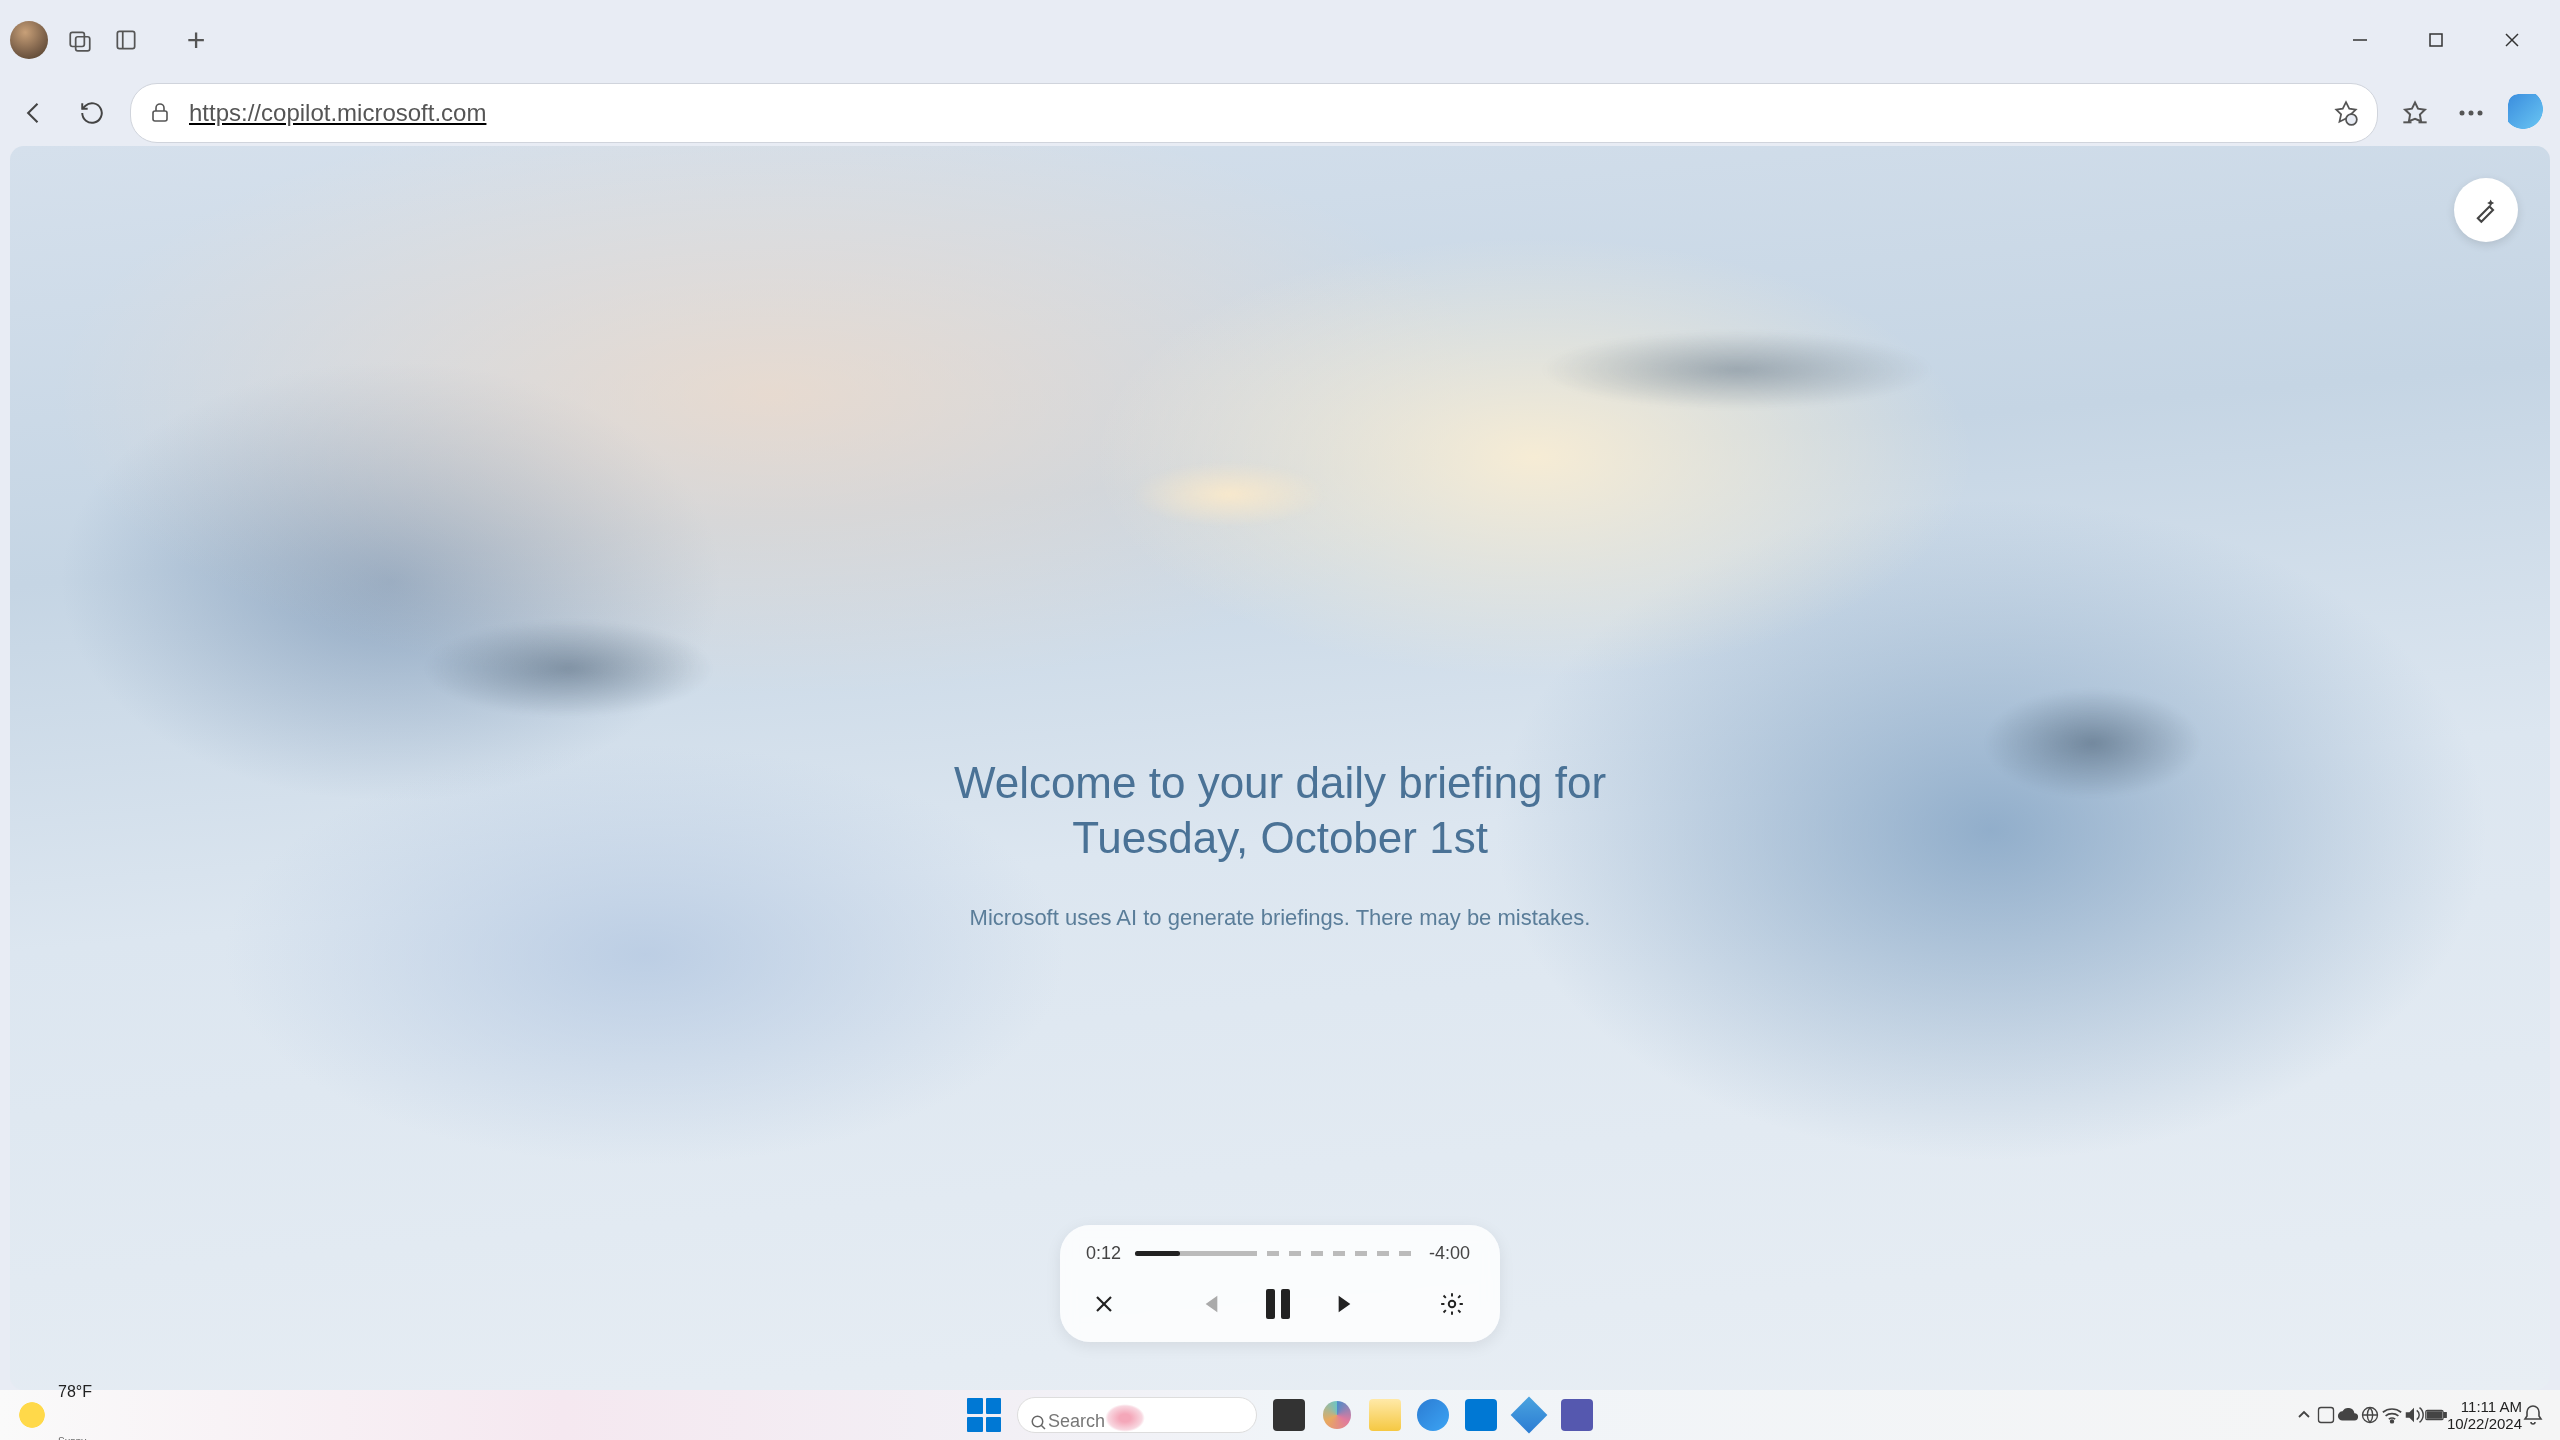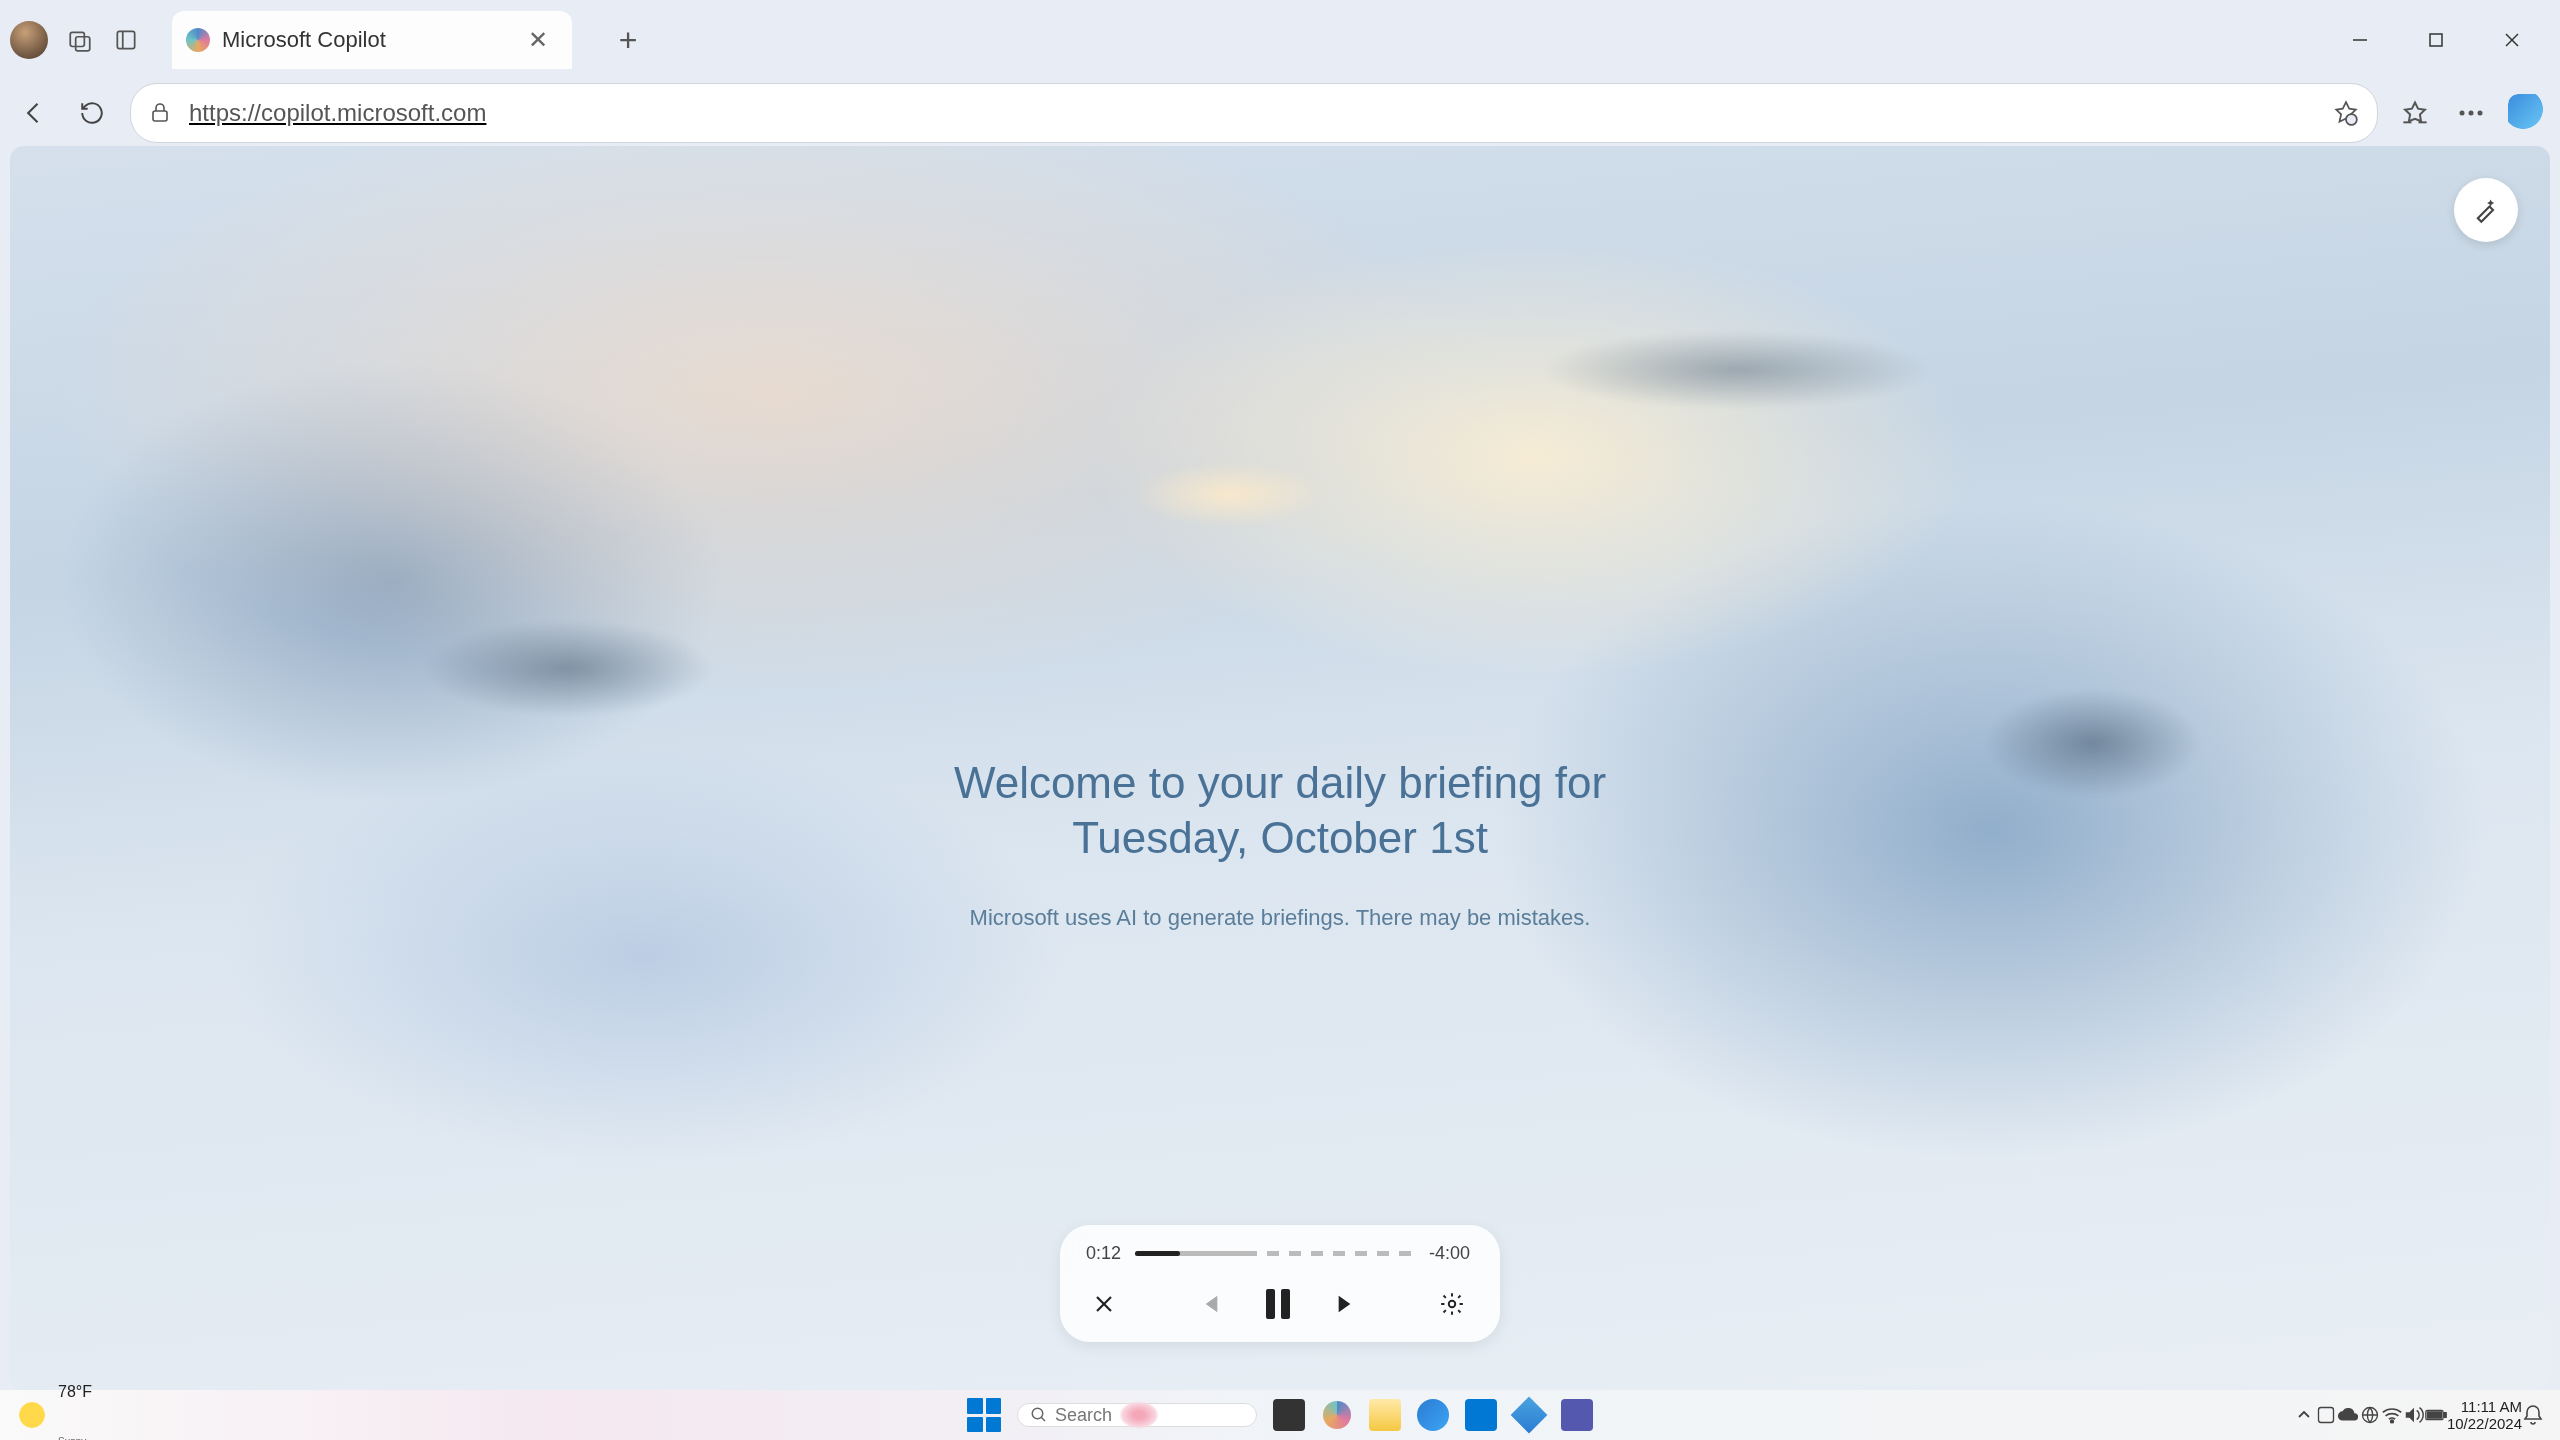--- a/index.html
+++ b/index.html
@@ -173,21 +173,21 @@
 }
 .weather { display: flex; align-items: center; gap: 10px; }
 .weather-icon { width: 32px; height: 32px; background: radial-gradient(circle, #ffd94a 55%, transparent 58%); border-radius:50%;}
 .weather-text { display: flex; flex-direction: column; line-height: 1.1; gap: 36px; }
 .weather-temp { font-size: 16px; color: #222; }
 .weather-cond { font-size: 10px; color: #666; }
 
 .task-center { position:absolute; left:50%; transform:translateX(-50%); display:flex; align-items:center; gap:16px; }
 .start-btn { width:34px; height:34px; display:grid; grid-template-columns:1fr 1fr; grid-template-rows:1fr 1fr; gap:3px; cursor:pointer; }
 .start-btn div { background:#0078d4; border-radius:1px; }
-.search-box { display:flex; align-items:center; gap:7px; background:#fff; border:1px solid #ddd; border-radius:20px; height:24px; padding:0 16px 0 12px; min-width:240px; }
+.search-box { display:flex; align-items:flex-end; gap:0; background:#fff; border:1px solid #ddd; border-radius:20px; height:36px; padding:0 16px 0 12px; min-width:240px; }
 .search-box svg { width:18px; height:18px; color:#666; }
 .search-ph { font-size:18px; color:#777; }
 .search-art { width:40px; height:28px; background: radial-gradient(ellipse, #f4a7b9 20%, #f8d7e0 60%, transparent 70%); border-radius:6px; }
 .task-icon { width:32px; height:32px; cursor:pointer; border-radius:4px; display:flex; align-items:center; justify-content:center; font-size:22px; }
 .ti-bg1{background:#333;} .ti-bg2{background:conic-gradient(#4f8bc9,#e07a9e,#e8a95f,#6ec4c4);border-radius:50%;width:28px;height:28px;}
 .ti-bg3{background:linear-gradient(#ffe9a8,#f5c842);} .ti-bg4{background:linear-gradient(135deg,#2b7cd3,#3ca4f4);border-radius:50%;}
 .ti-bg5{background:#0078d4;} .ti-bg6{background:linear-gradient(135deg,#4aa3df,#2b7cd3);transform:rotate(45deg);width:26px;height:26px;}
 .ti-bg7{background:#5558af;}
 
 .tray { margin-left:auto; display:flex; align-items:center; color:#444; }
@@ -204,25 +204,20 @@
       <svg viewBox="0 0 24 24" width="26" height="26" fill="none" stroke="currentColor" stroke-width="1.6">
           <rect x="3" y="5" width="13" height="13" rx="2"></rect>
           <rect x="8" y="9" width="13" height="13" rx="2"></rect>
         </svg>
     </div>
     <div class="titlebar-icon">
       <svg viewBox="0 0 24 24" width="26" height="26" fill="none" stroke="currentColor" stroke-width="1.6">
           <rect x="4" y="4" width="16" height="16" rx="2"></rect>
           <line x1="9" y1="4" x2="9" y2="20"></line>
         </svg>
-    </div>
-    <div class="tab">
-      <div class="tab-favicon"></div>
-      <div class="tab-title">Microsoft Copilot</div>
-      <div class="tab-close">✕</div>
     </div>
     <div class="new-tab">+</div>
   </div>
   <div class="titlebar-right">
     <div class="win-ctrl">
         <svg width="18" height="18" viewBox="0 0 18 18">
           <line x1="2" y1="9" x2="16" y2="9" stroke="currentColor" stroke-width="1.5"></line>
         </svg>
       </div>
     <div class="win-ctrl">

